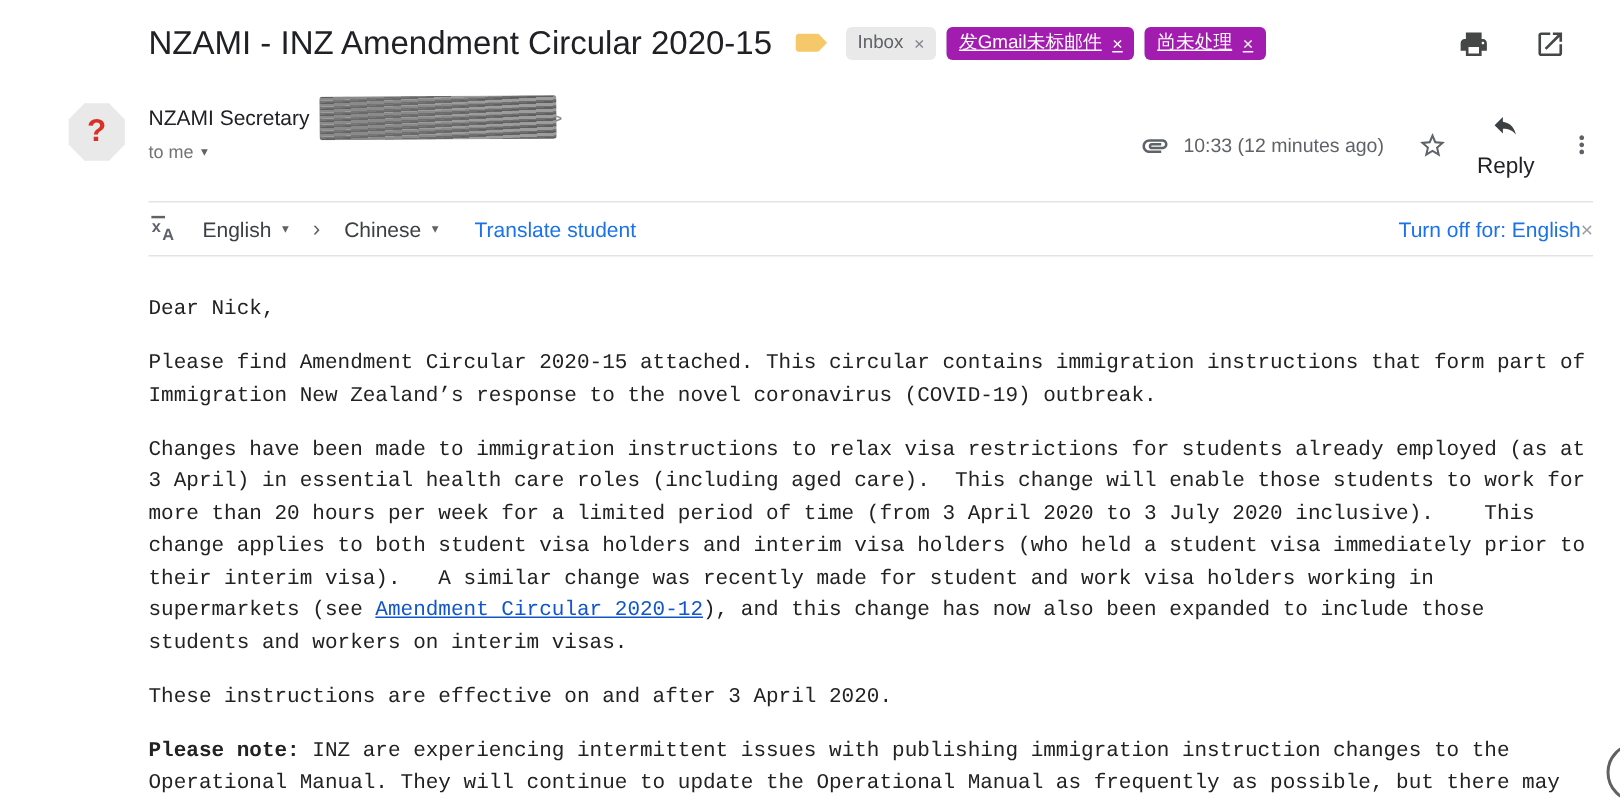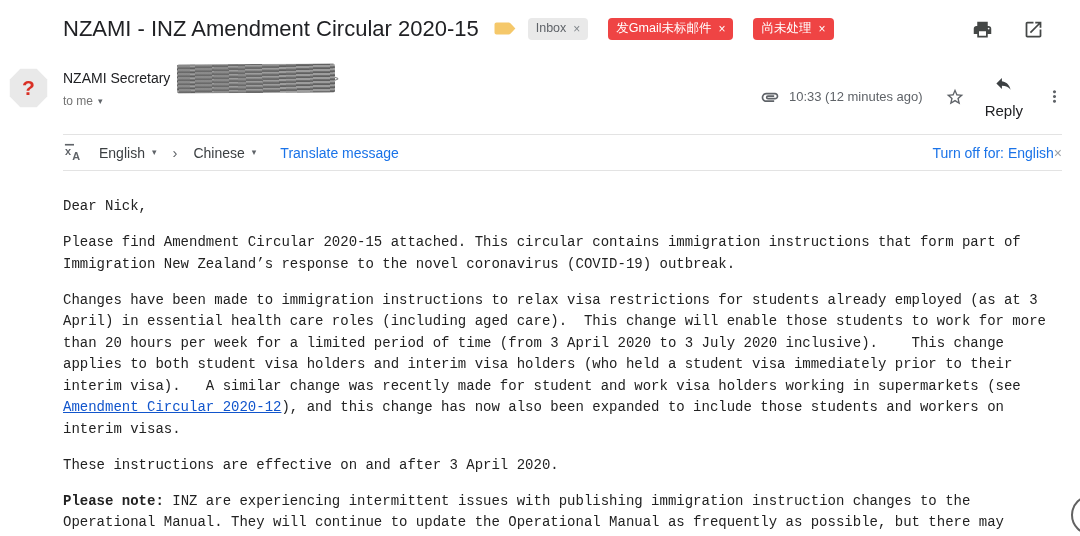--- a/index.html
+++ b/index.html
@@ -4,49 +4,50 @@
 <style>
   * { box-sizing: border-box; margin: 0; padding: 0; }
   html, body { background: #ffffff; }
   body { font-family: "Liberation Sans", sans-serif; }
   .page {
     position: relative;
     width: 1080px;
     height: 536px;
     background: #fff;
     overflow: hidden;
+    padding-left: 36px;
   }
 
   
   .subject-row {
     display: flex;
     align-items: center;
     padding: 16px 22px 0 63px;
   }
   .subject-title {
     font-size: 22px;
     font-weight: 400;
     color: #202124;
     white-space: nowrap;
   }
   .label-tag-icon { margin-left: 14px; display: flex; align-items: center; }
-  .chips { display: flex; align-items: center; gap: 20px; margin-left: 9px; }
+  .chips { display: flex; align-items: center; gap: 7px; margin-left: 9px; }
   .chip {
     display: inline-flex;
     align-items: center;
     gap: 7px;
     border-radius: 4px;
     padding: 3px 8px 4px;
     font-size: 12.5px;
     line-height: 1.2;
     white-space: nowrap;
     cursor: default;
   }
   .chip-light { background: #e9e9e9; color: #5f6368; }
-  .chip-dark { background: #ef4444; color: #ffffff; }
+  .chip-dark { background: #a21caf; color: #ffffff; text-decoration: underline; }
   .chip .chip-x { font-size: 12px; cursor: pointer; line-height: 1; }
   .chip-light .chip-x { color: #80868b; }
   .header-actions { margin-left: auto; display: flex; align-items: center; gap: 30px; padding-right: 14px; }
   .icon-btn { background: none; border: none; cursor: pointer; display: flex; align-items: center; padding: 0; }
 
   
   .sender-row {
     display: flex;
     align-items: flex-start;
     margin-top: 24px;
@@ -218,21 +219,21 @@
     </span>
     <div class="lang-select">
       <span class="lang-text">English</span>
       <span class="caret">▾</span>
     </div>
     <span class="lang-sep">›</span>
     <div class="lang-select">
       <span class="lang-text">Chinese</span>
       <span class="caret">▾</span>
     </div>
-    <a class="translate-link">Translate message</a>
+    <a class="translate-link">Translate student</a>
     <div class="turnoff-group">
       <a class="turnoff-link">Turn off for: English</a>
       <span class="dismiss-x">×</span>
     </div>
   </div>
 
   <div class="email-body">
     <p>Dear Nick,</p>
     <p>Please find Amendment Circular 2020-15 attached. This circular contains immigration instructions that form part of Immigration New Zealand’s response to the novel coronavirus (COVID-19) outbreak.</p>
     <p><span>Changes have been made to immigration instructions to relax visa restrictions for students already employed (as at 3 April) in essential health care roles (including aged care).  This change will enable those students to work for more than 20 hours per week for a limited period of time (from 3 April 2020 to 3 July 2020 inclusive).    This change applies to both student visa holders and interim visa holders (who held a student visa immediately prior to their interim visa).   A similar change was recently made for student and work visa holders working in supermarkets (see </span><a>Amendment Circular 2020-12</a><span>), and this change has now also been expanded to include those students and workers on interim visas.</span></p>

